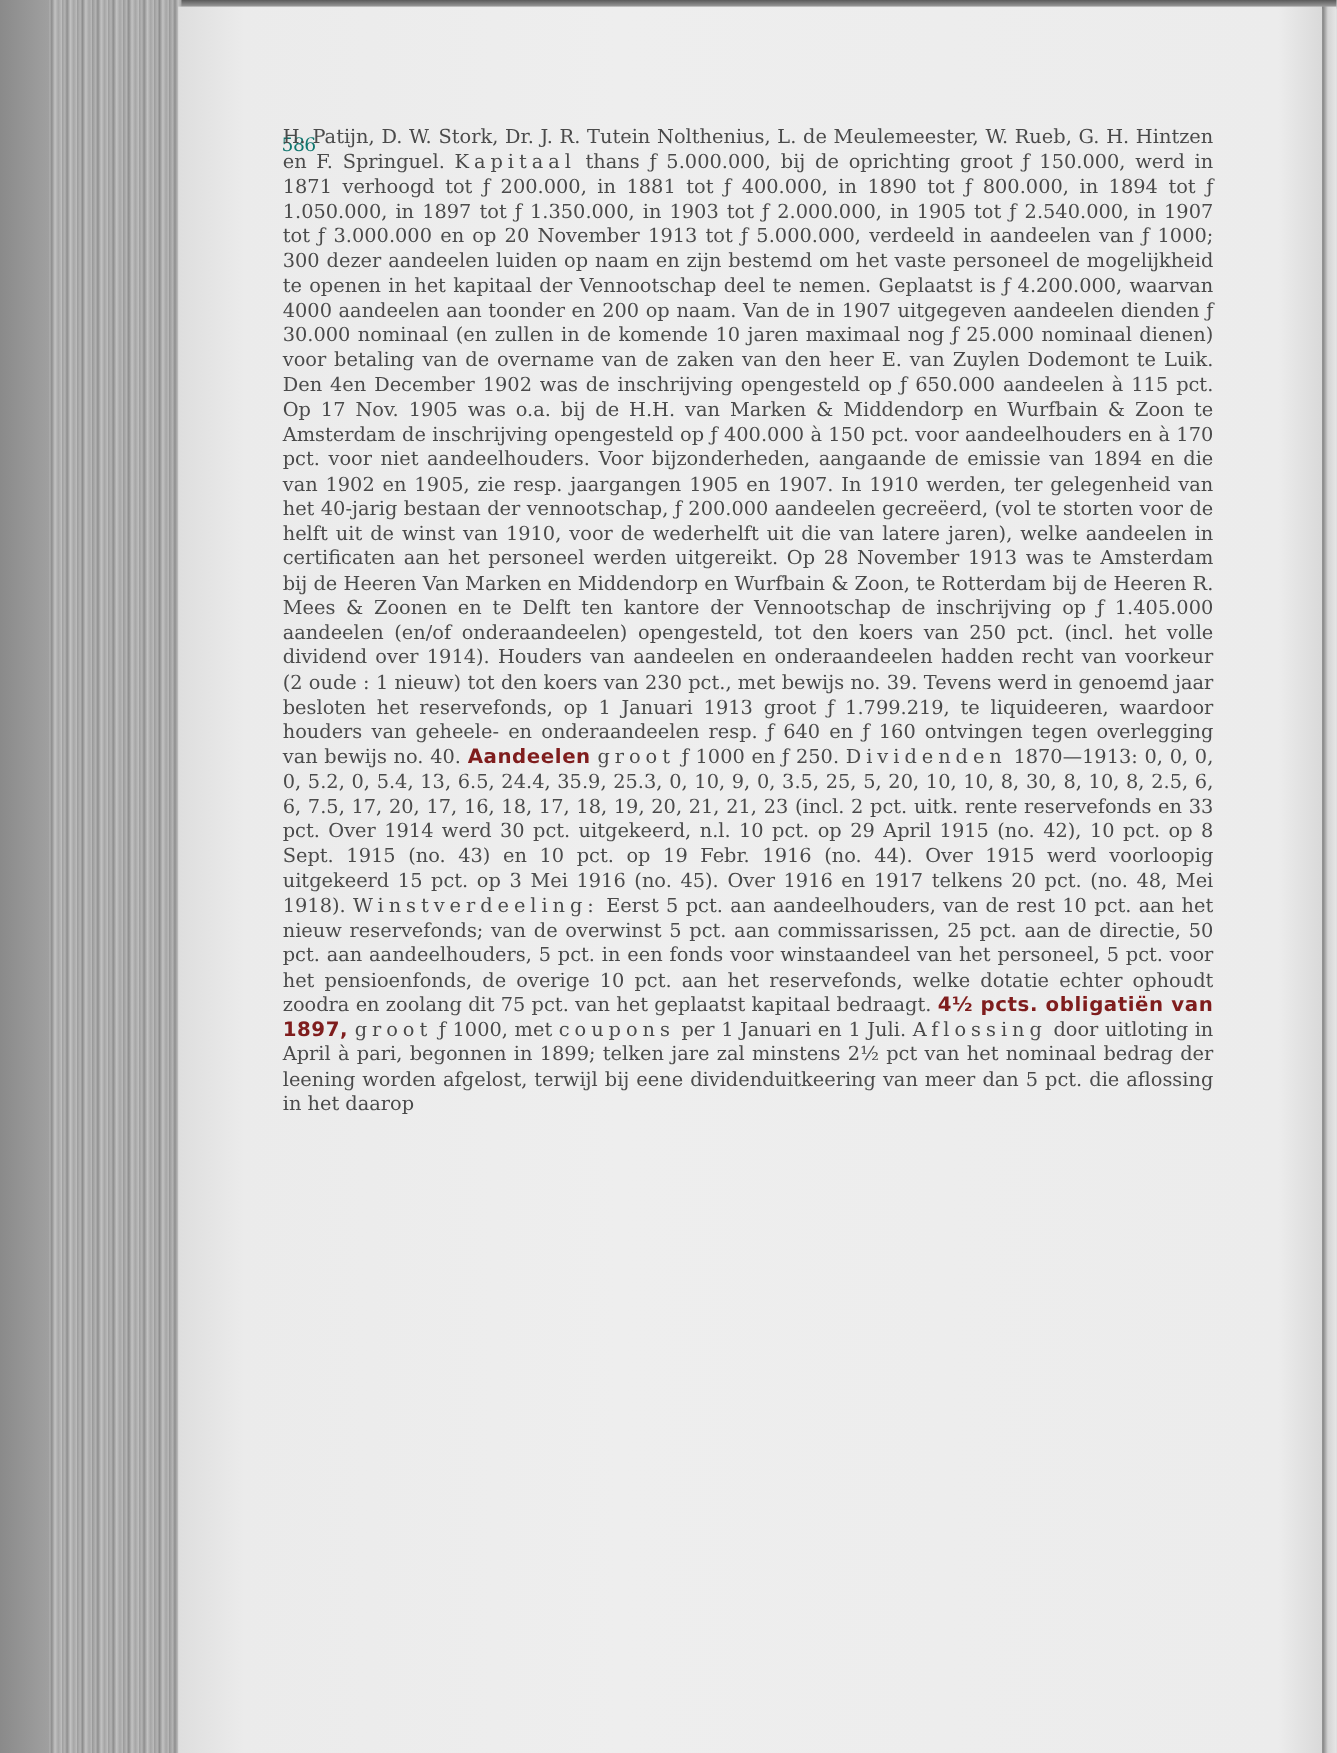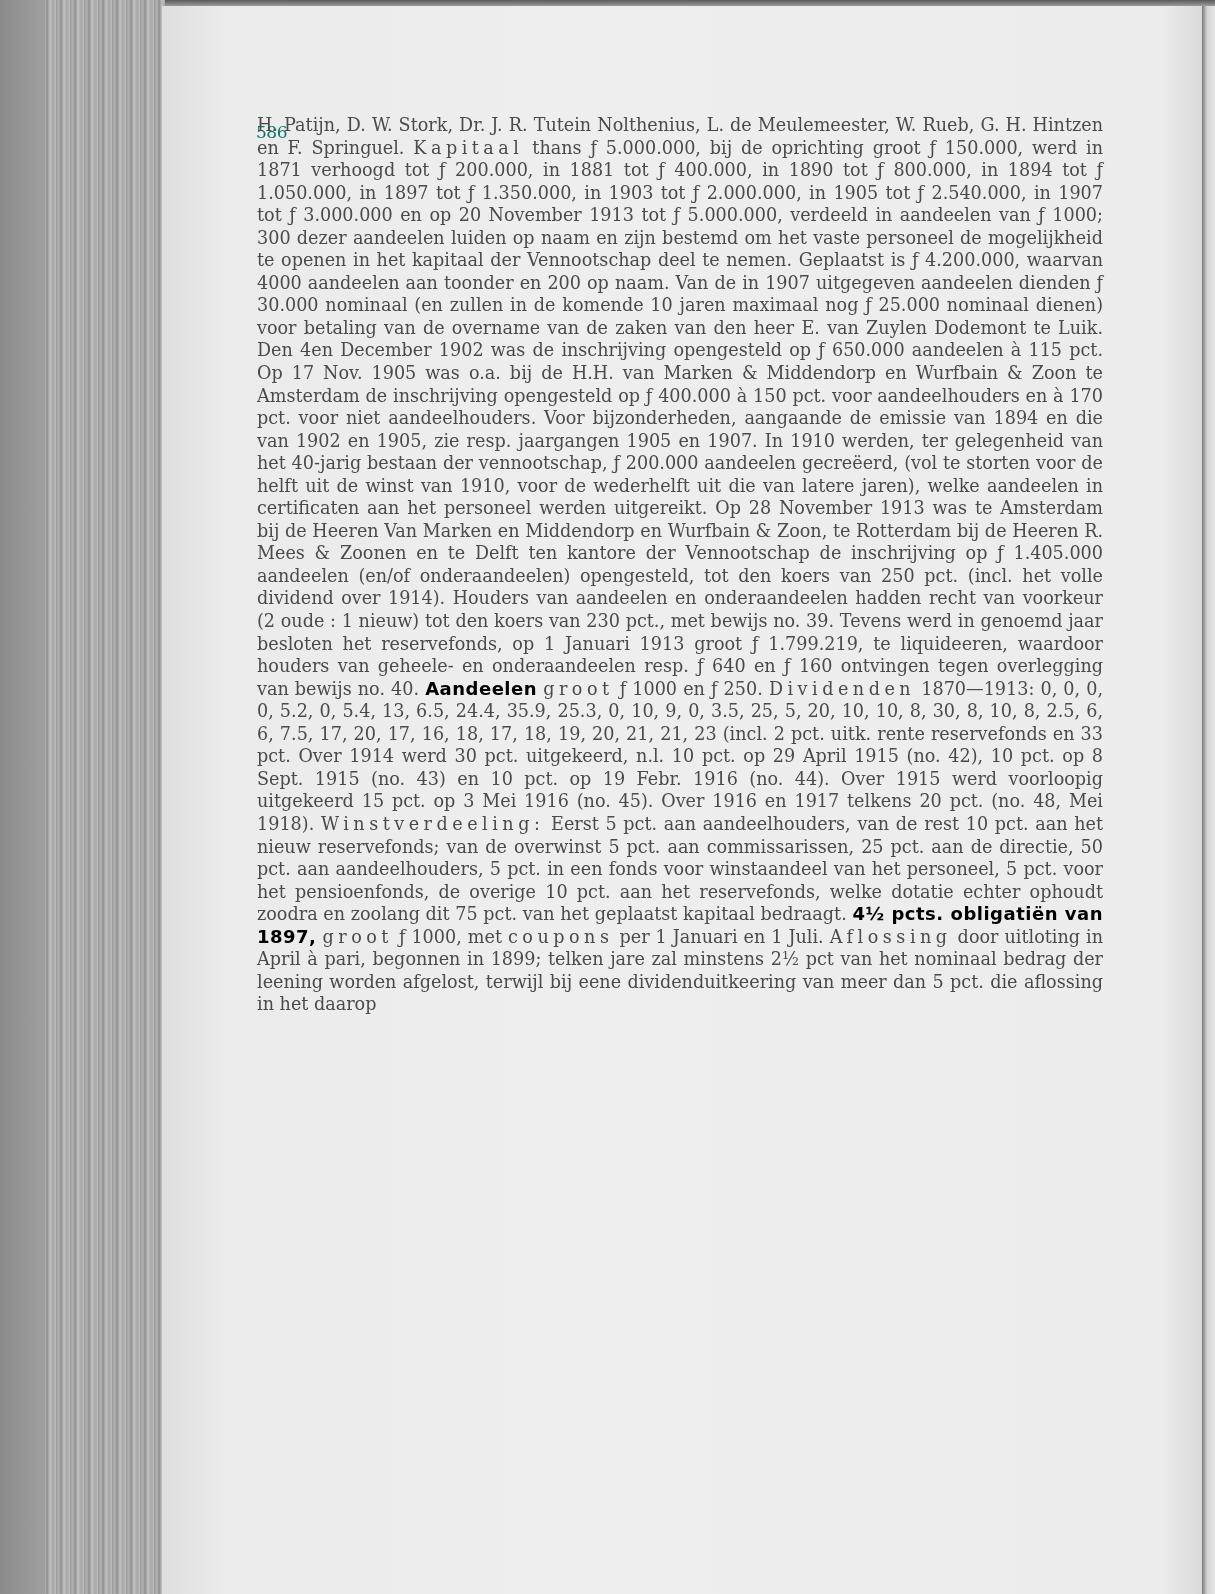--- a/index.html
+++ b/index.html
@@ -41,21 +41,21 @@
   .running-title {
     position:absolute; left:188px; top:-2px; font-size:19px; font-style:italic; letter-spacing:2px;
   }
   .body-text {
     position:absolute; left:257px; top:114px; width:846px;
     font-size:17.6px; line-height:22.55px; color:#4a4a4a;
     text-align:justify;
   }
   .body-text p { margin:0; }
   .spaced { letter-spacing:4.5px; }
-  .bold { font-family:"DejaVu Sans","Liberation Sans",sans-serif; font-weight:bold; color:#000000; font-size:18px; letter-spacing:0.5px;}
+  .bold { font-family:"DejaVu Sans","Liberation Sans",sans-serif; font-weight:bold; color:#7f1d1d; font-size:18px; letter-spacing:0.5px;}
 </style>
 </head>
 <body>
 
 <div class="top-edge"></div>
 <div class="stack"></div>
 <div class="stack-dark"></div>
 <div class="page"></div>
 <div class="right-edge"></div>
 

